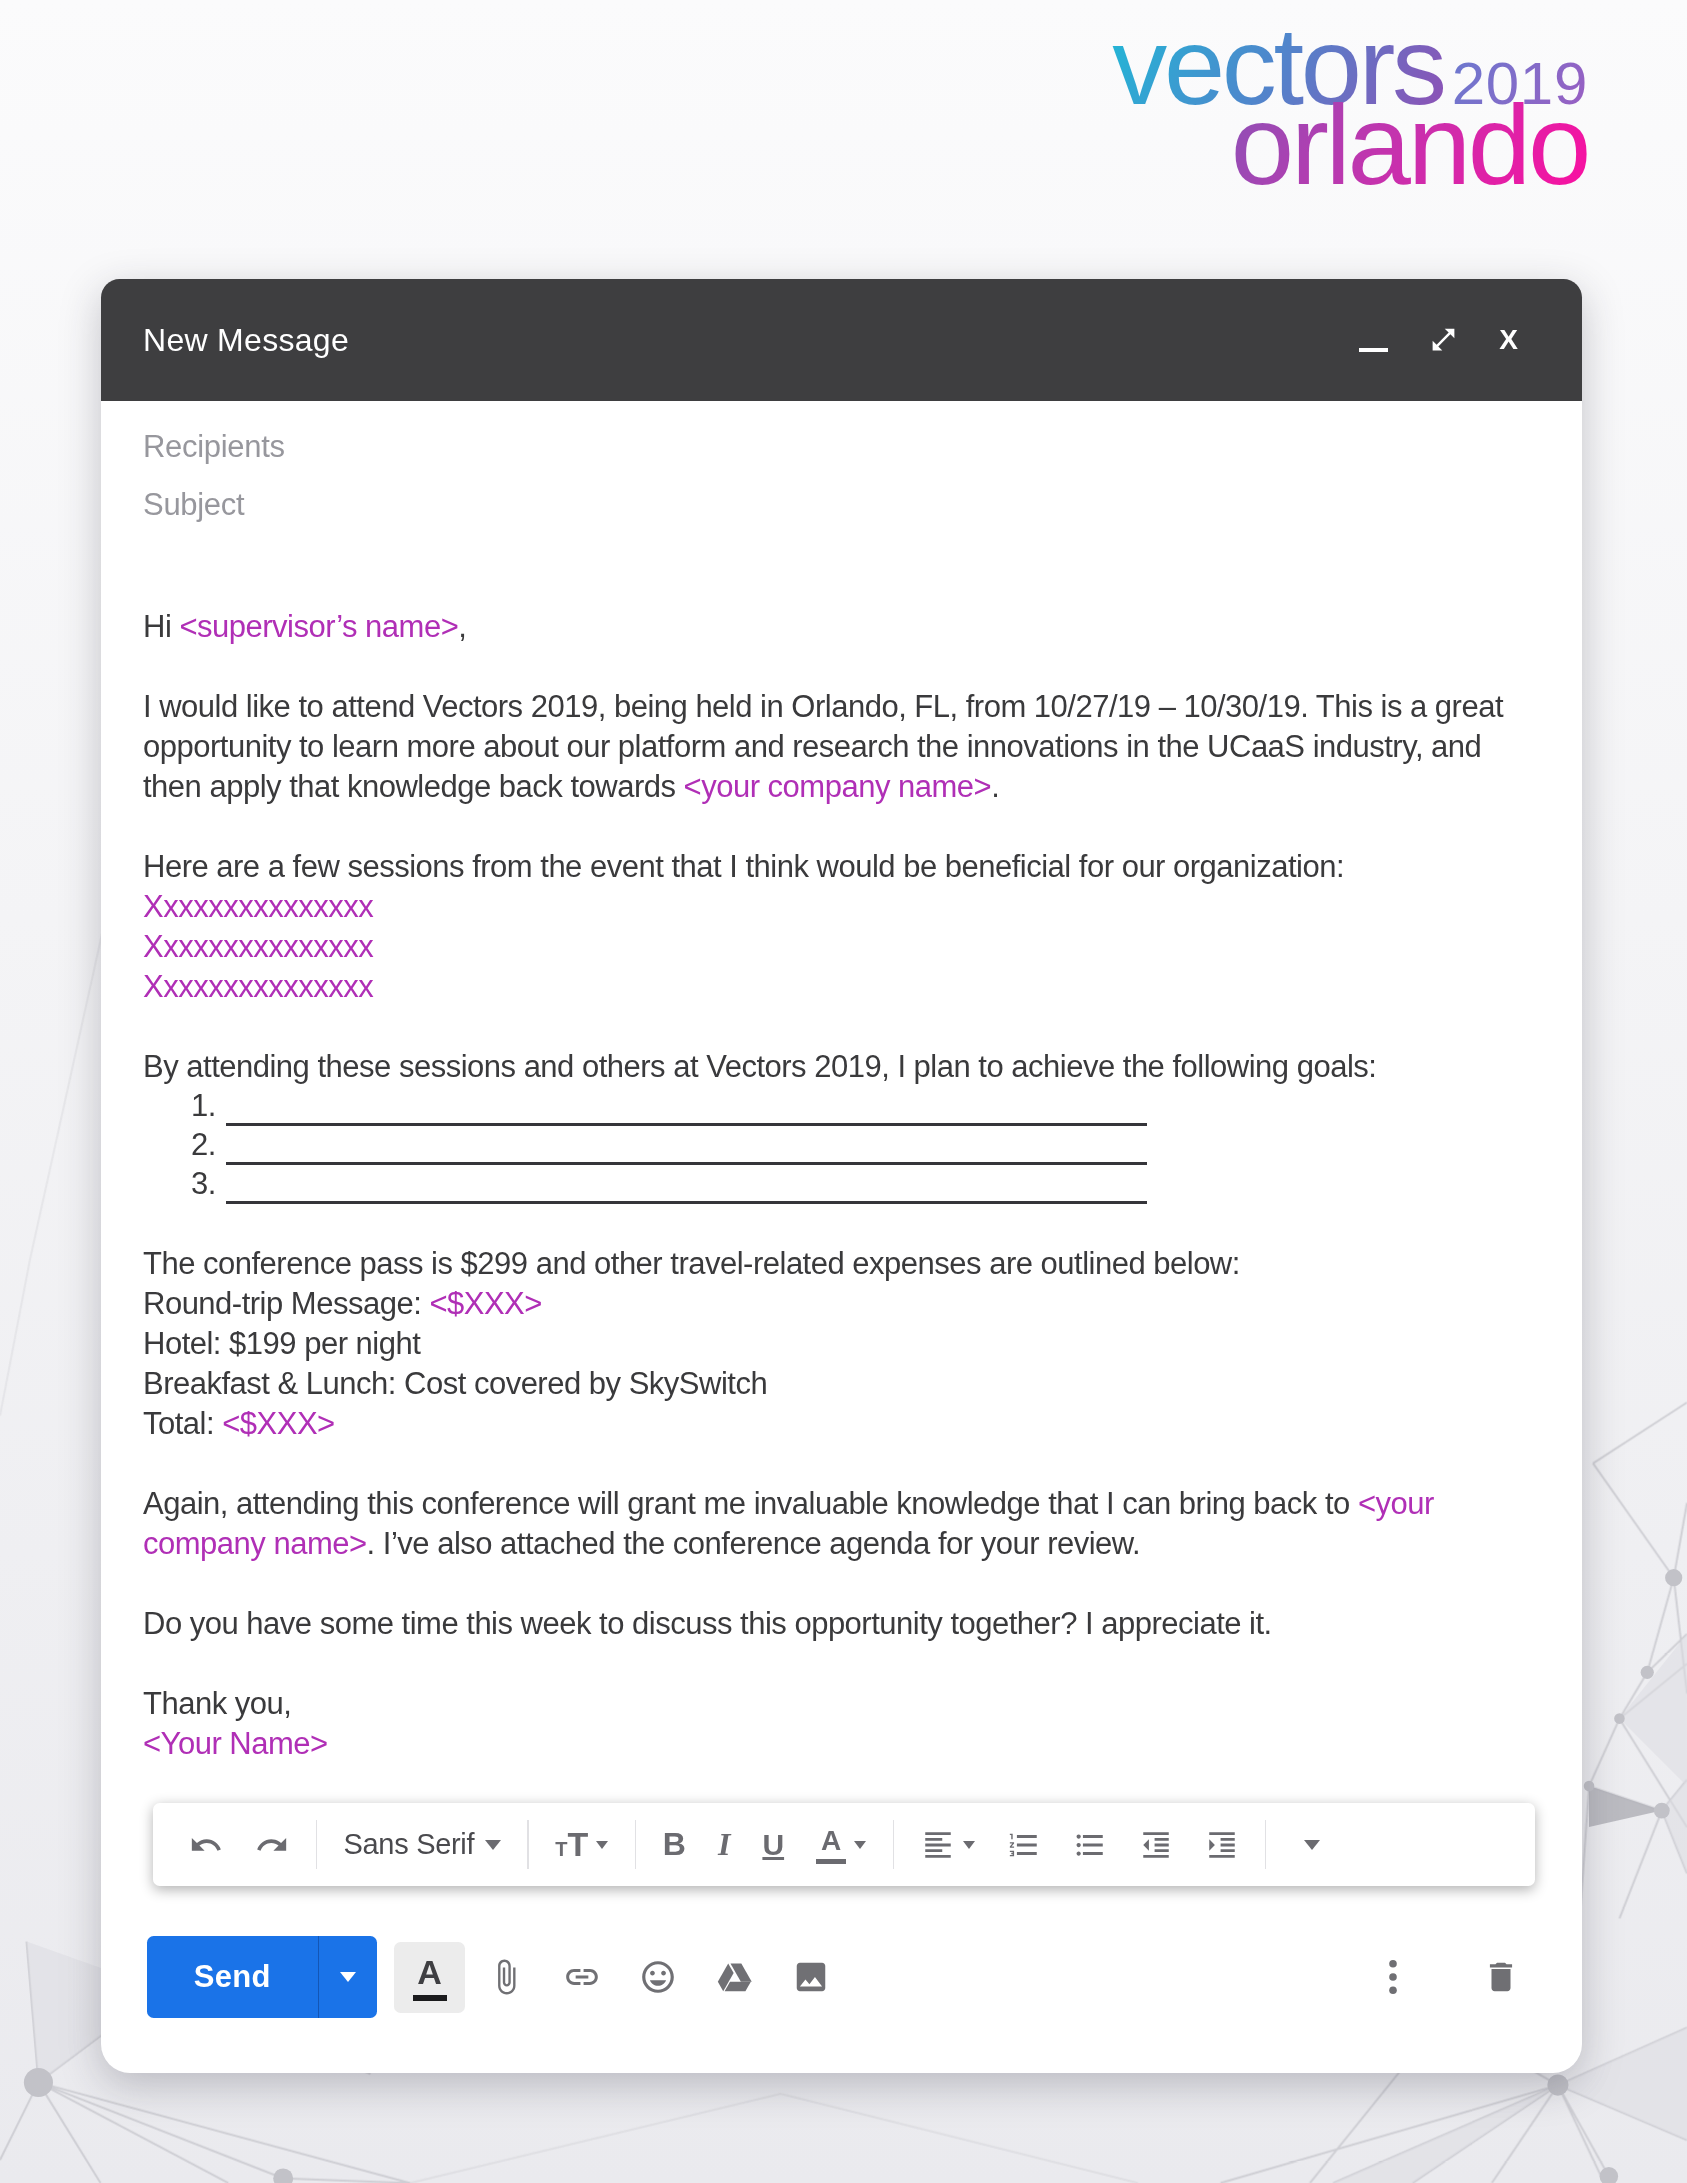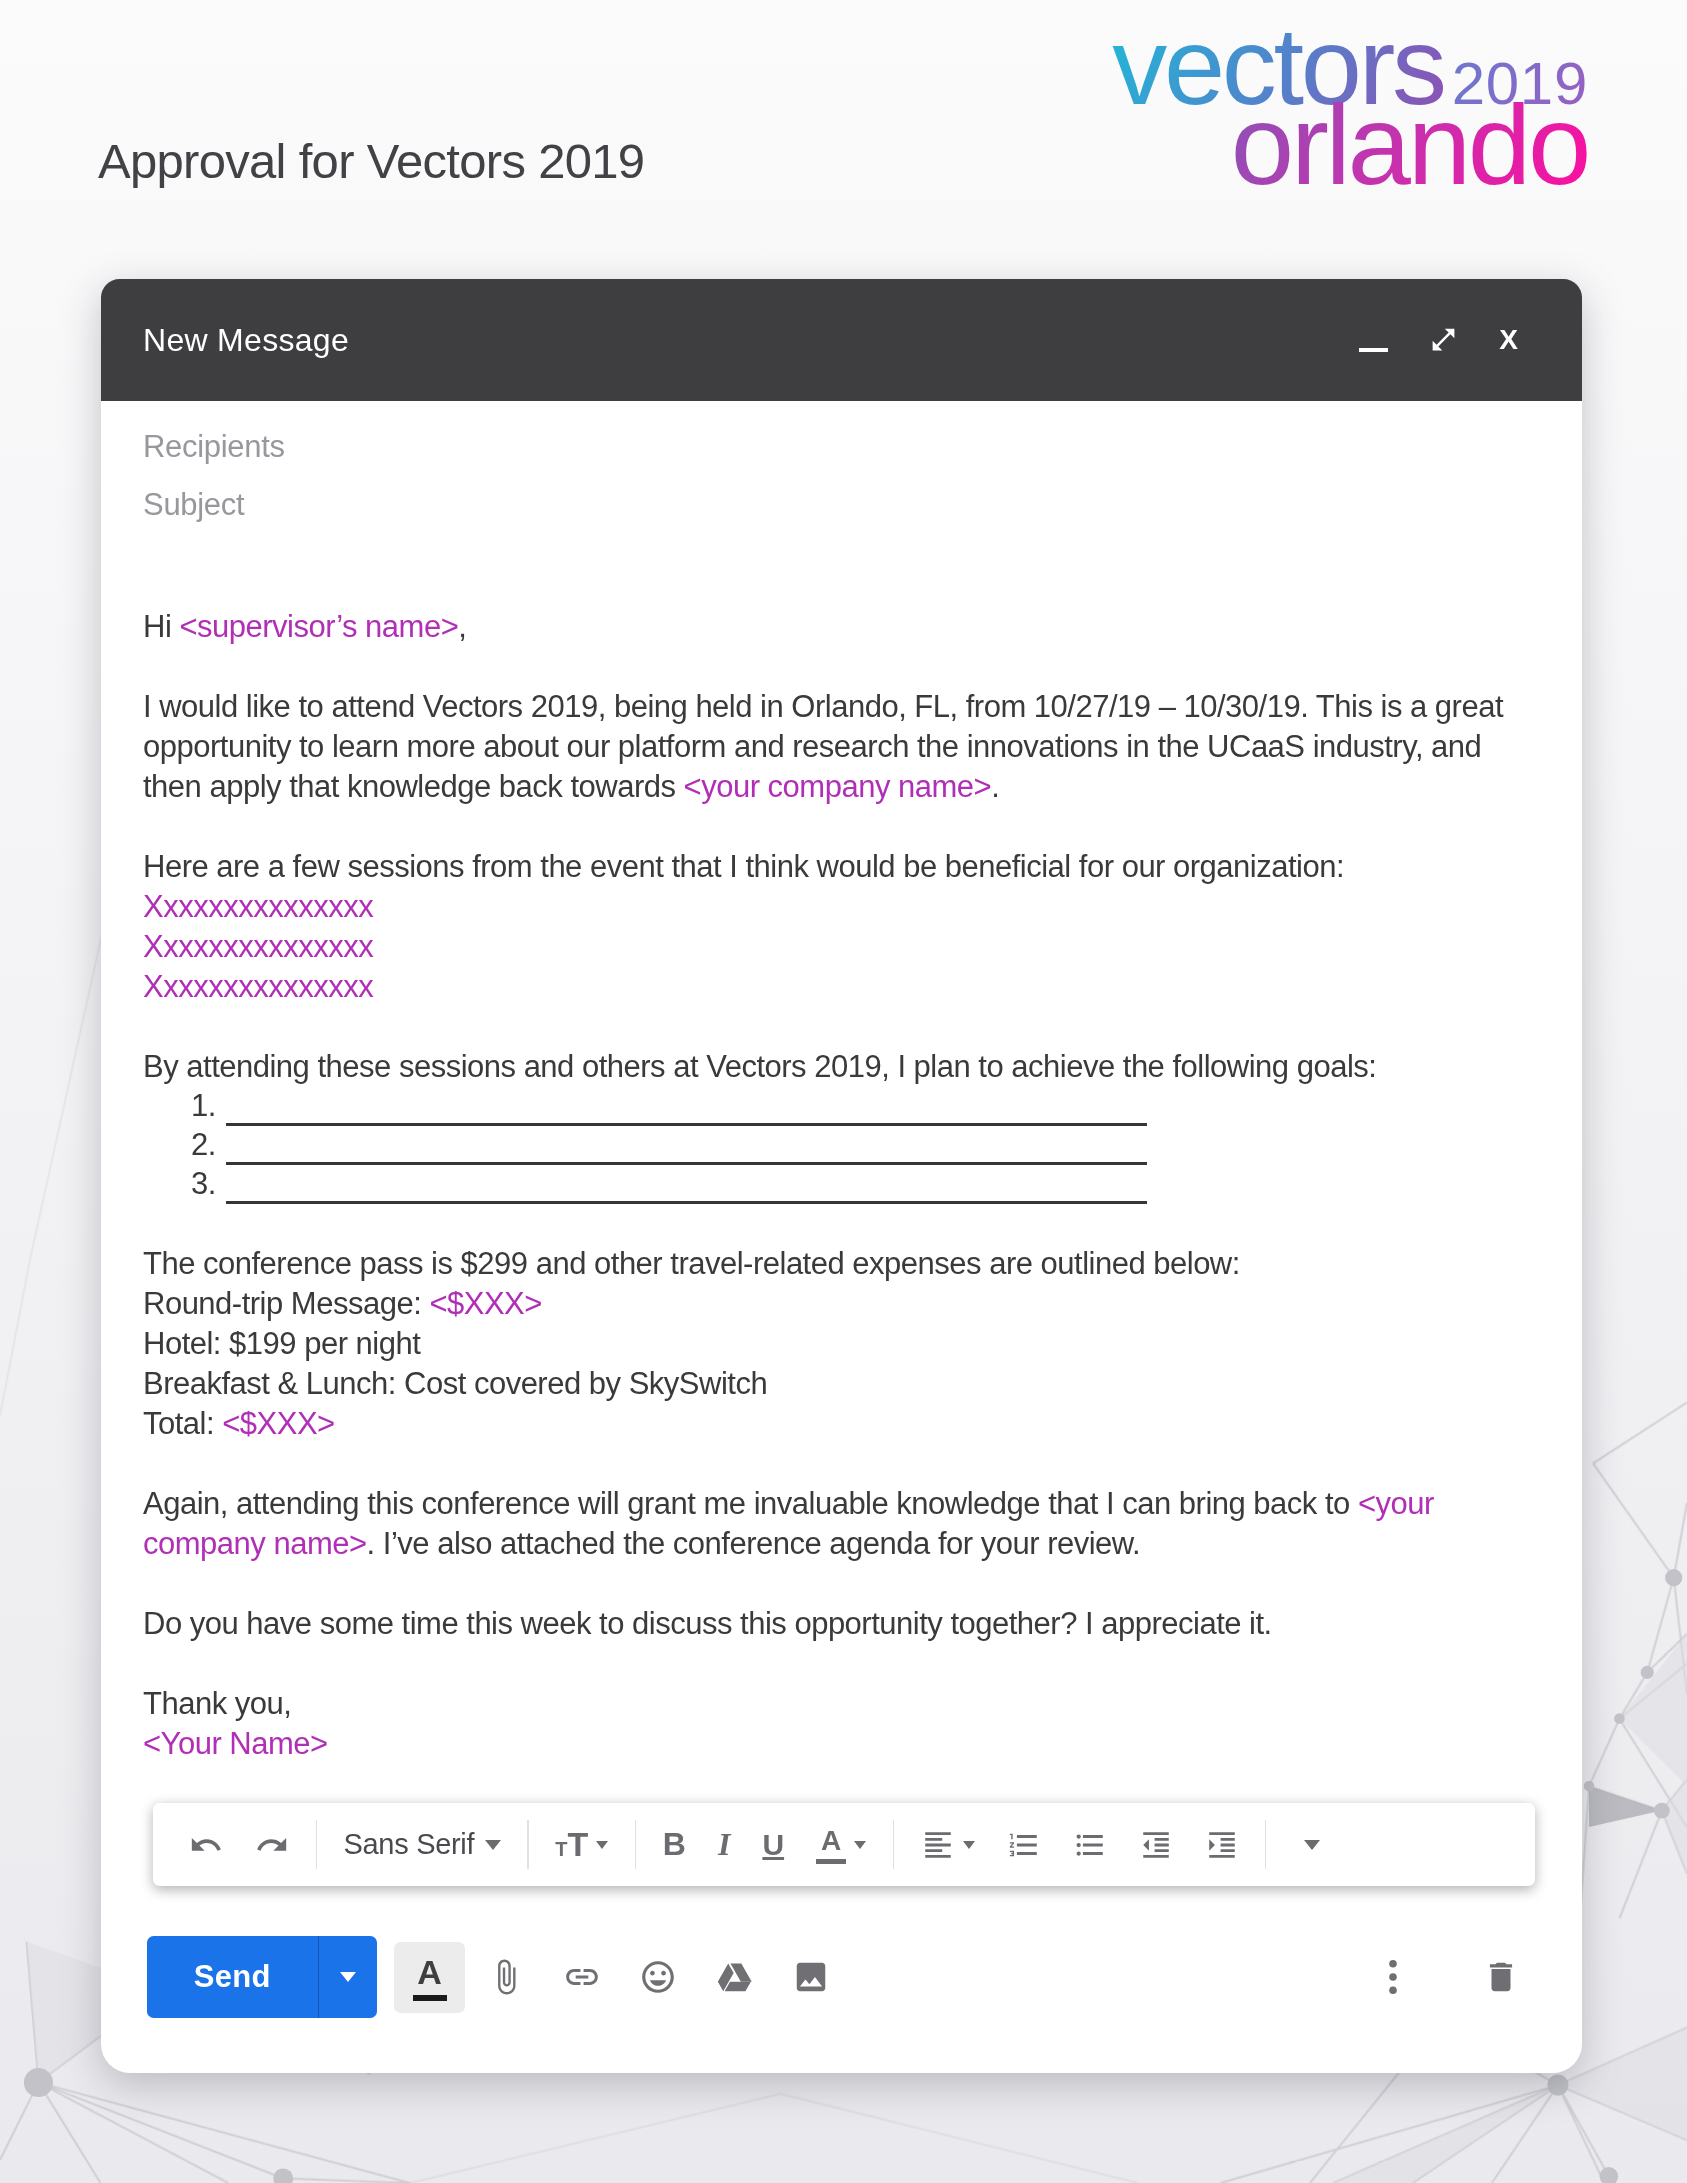--- a/index.html
+++ b/index.html
@@ -145,21 +145,20 @@
       <circle cx="2432" cy="3290" r="14"></circle>
     <circle cx="2530" cy="2385" r="13"></circle>
       <circle cx="2490" cy="2528" r="10"></circle>
       <circle cx="2448" cy="2598" r="8"></circle>
     <circle cx="2512" cy="2737" r="12"></circle>
       <circle cx="2402" cy="2700" r="8"></circle>
   </g>
 </svg>
 
 <div class="page-heading">
-  <div>Approval for Vectors 2019</div>
 </div>
 
 <div class="logo">
   <div class="logo-line1">
     <span class="logo-vectors">vectors</span><span class="logo-year">2019</span>
   </div>
   <div class="logo-line2">
     <span class="logo-orlando">orlando</span>
   </div>
 </div>

